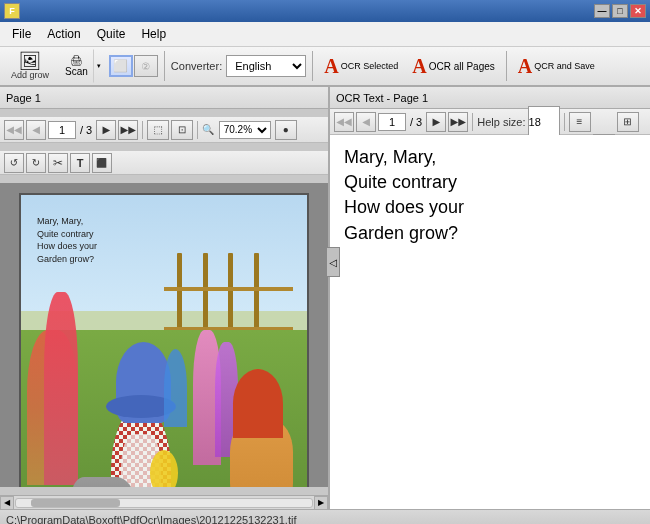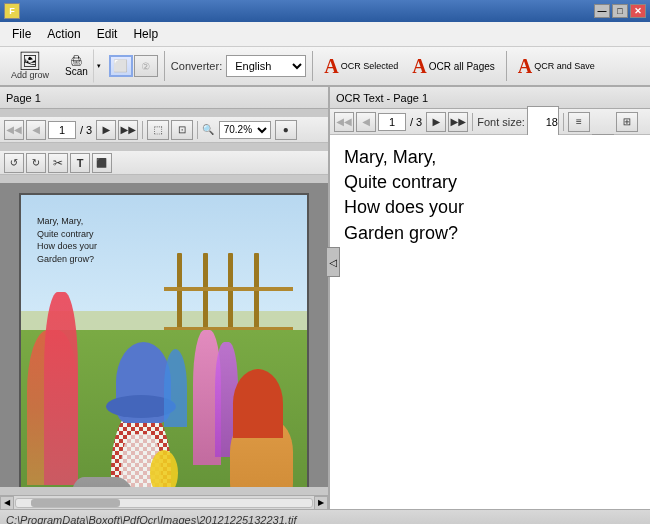--- a/index.html
+++ b/index.html
@@ -182,21 +182,21 @@
     .right-nav-toolbar {
       background: linear-gradient(to bottom, #f0f0f0, #e0e0e0);
       height: 26px;
       display: flex;
       align-items: center;
       padding: 0 4px;
       border-bottom: 1px solid #bbb;
       gap: 2px;
     }
     .font-size-input {
-      width: 32px; height: 31px; border: 1px solid #999; text-align: right;
+      width: 32px; height: 31px; border: 1px solid #999; text-align: left;
       font-size: 11px; background: white;
     }
     .ocr-text-area {
       flex: 1;
       background: white;
       padding: 10px 14px;
       font-family: Arial, sans-serif;
       font-size: 18px;
       line-height: 1.4;
       color: #000;
@@ -210,21 +210,21 @@
     .statusbar {
       background: linear-gradient(to bottom, #d8d8d8, #c8c8c8);
       height: 20px;
       display: flex;
       align-items: center;
       padding: 0 6px;
       border-top: 1px solid #aaa;
       font-size: 11px;
       color: #333;
     }
-    .statusbar-path { flex: 1; font-style: italic; }
+    .statusbar-path { flex: 1; }
 
     
     .doc-area::-webkit-scrollbar { width: 12px; }
     .doc-area::-webkit-scrollbar-track { background: #ccc; }
     .doc-area::-webkit-scrollbar-thumb { background: #999; border: 1px solid #888; }
     .ocr-text-area::-webkit-scrollbar { width: 12px; }
     .ocr-text-area::-webkit-scrollbar-track { background: #f0f0f0; border-left: 1px solid #ccc; }
     .ocr-text-area::-webkit-scrollbar-thumb { background: #bbb; border: 1px solid #aaa; }
 
     .toolbar-label { font-size: 11px; color: #333; }
@@ -245,21 +245,21 @@
   <div class="titlebar-buttons">
     <div class="titlebar-btn">—</div>
     <div class="titlebar-btn">□</div>
     <div class="titlebar-btn close">✕</div>
   </div>
 </div>
 
 <div class="menubar">
   <span class="menu-item">File</span>
   <span class="menu-item">Action</span>
-  <span class="menu-item">Edit</span>
+  <span class="menu-item">Quite</span>
   <span class="menu-item">Help</span>
 </div>
 
 <div class="toolbar">
 
   <div class="toolbar-btn">
     <span class="toolbar-btn-icon">🖼</span>
     <span class="toolbar-btn-label">Add grow</span>
   </div>
 
@@ -418,21 +418,21 @@
     </div>
 
     <div class="right-nav-toolbar">
       <button class="nav-btn disabled">◀◀</button>
       <button class="nav-btn disabled">◀</button>
       <input type="text" class="page-input" value="1" style="">
       <span class="page-sep">/ 3</span>
       <button class="nav-btn">▶</button>
       <button class="nav-btn">▶▶</button>
       <div class="nav-sep"></div>
-      <span class="toolbar-label">Font size:</span>
+      <span class="toolbar-label">Help size:</span>
       <input type="text" class="font-size-input" value="18" style="">
       <div class="nav-sep"></div>
       <button class="nav-btn" style="width:22px;">≡</button>
       <button class="nav-btn" style="width:22px;font-size:9px;margin-top:44px;">ab</button>
       <button class="nav-btn" style="width:22px;">⊞</button>
     </div>
 
     <textarea class="ocr-text-area" style="">Mary, Mary,
 Quite contrary
 How does your

